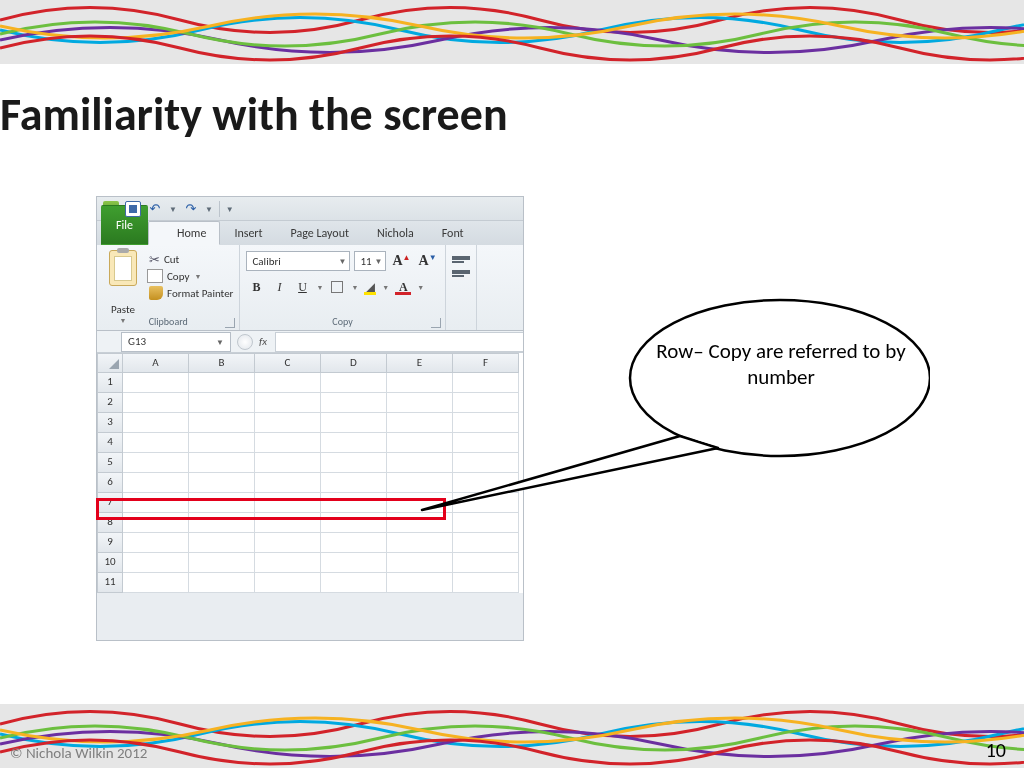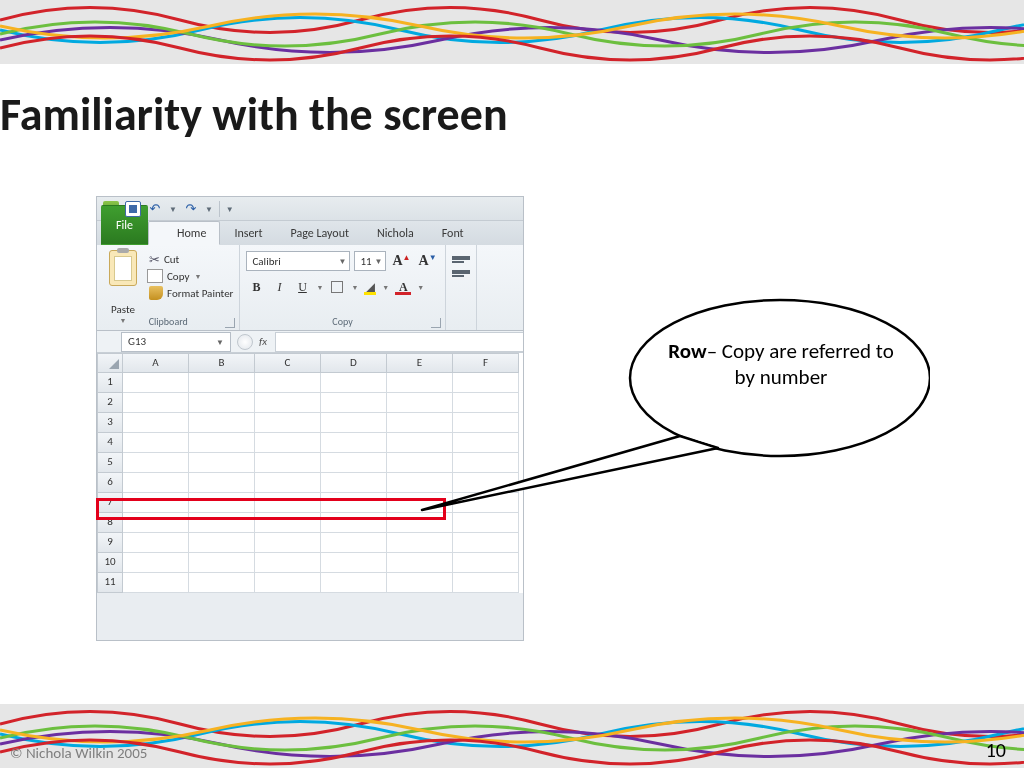--- a/index.html
+++ b/index.html
@@ -105,21 +105,21 @@
     position:absolute; border:3px solid #e3001b;
     left:96px; top:498px; width:350px; height:22px;
     background:transparent;
   }
 
   .callout{ position:absolute; left:410px; top:288px; width:520px; height:260px; }
   .callout-text{
     position:absolute; left:246px; top:50px; width:250px;
     text-align:center; font-size:21px; color:#000; line-height:1.25;
   }
-  .callout-text b{ font-weight:700; }
+  .callout-text b{ font-weight:400; }
 
   .copyright{
     position:absolute; left:10px; bottom:6px;
     font-size:15px; color:#7f7f7f; z-index:5;
   }
   .pagenum{
     position:absolute; right:18px; bottom:6px;
     font-size:20px; color:#000; z-index:5;
   }
 </style>
@@ -368,14 +368,14 @@
   <svg width="520" height="260">
     <ellipse cx="370" cy="90" rx="150" ry="78" fill="#fff" stroke="#000" stroke-width="2.5"></ellipse>
     <path d="M 270 148 L 12 222 L 308 160 Z" fill="#fff" stroke="#000" stroke-width="2.5" stroke-linejoin="round"></path>
     <ellipse cx="370" cy="90" rx="147" ry="75" fill="#fff" stroke="none"></ellipse>
   </svg>
   <div class="callout-text">
     <b>Row</b><span>– Copy are referred to by number</span>
   </div>
 </div>
 
-<div class="copyright">© Nichola Wilkin 2005</div>
+<div class="copyright">© Nichola Wilkin 2012</div>
 <div class="pagenum">10</div>
 
 </body></html>

